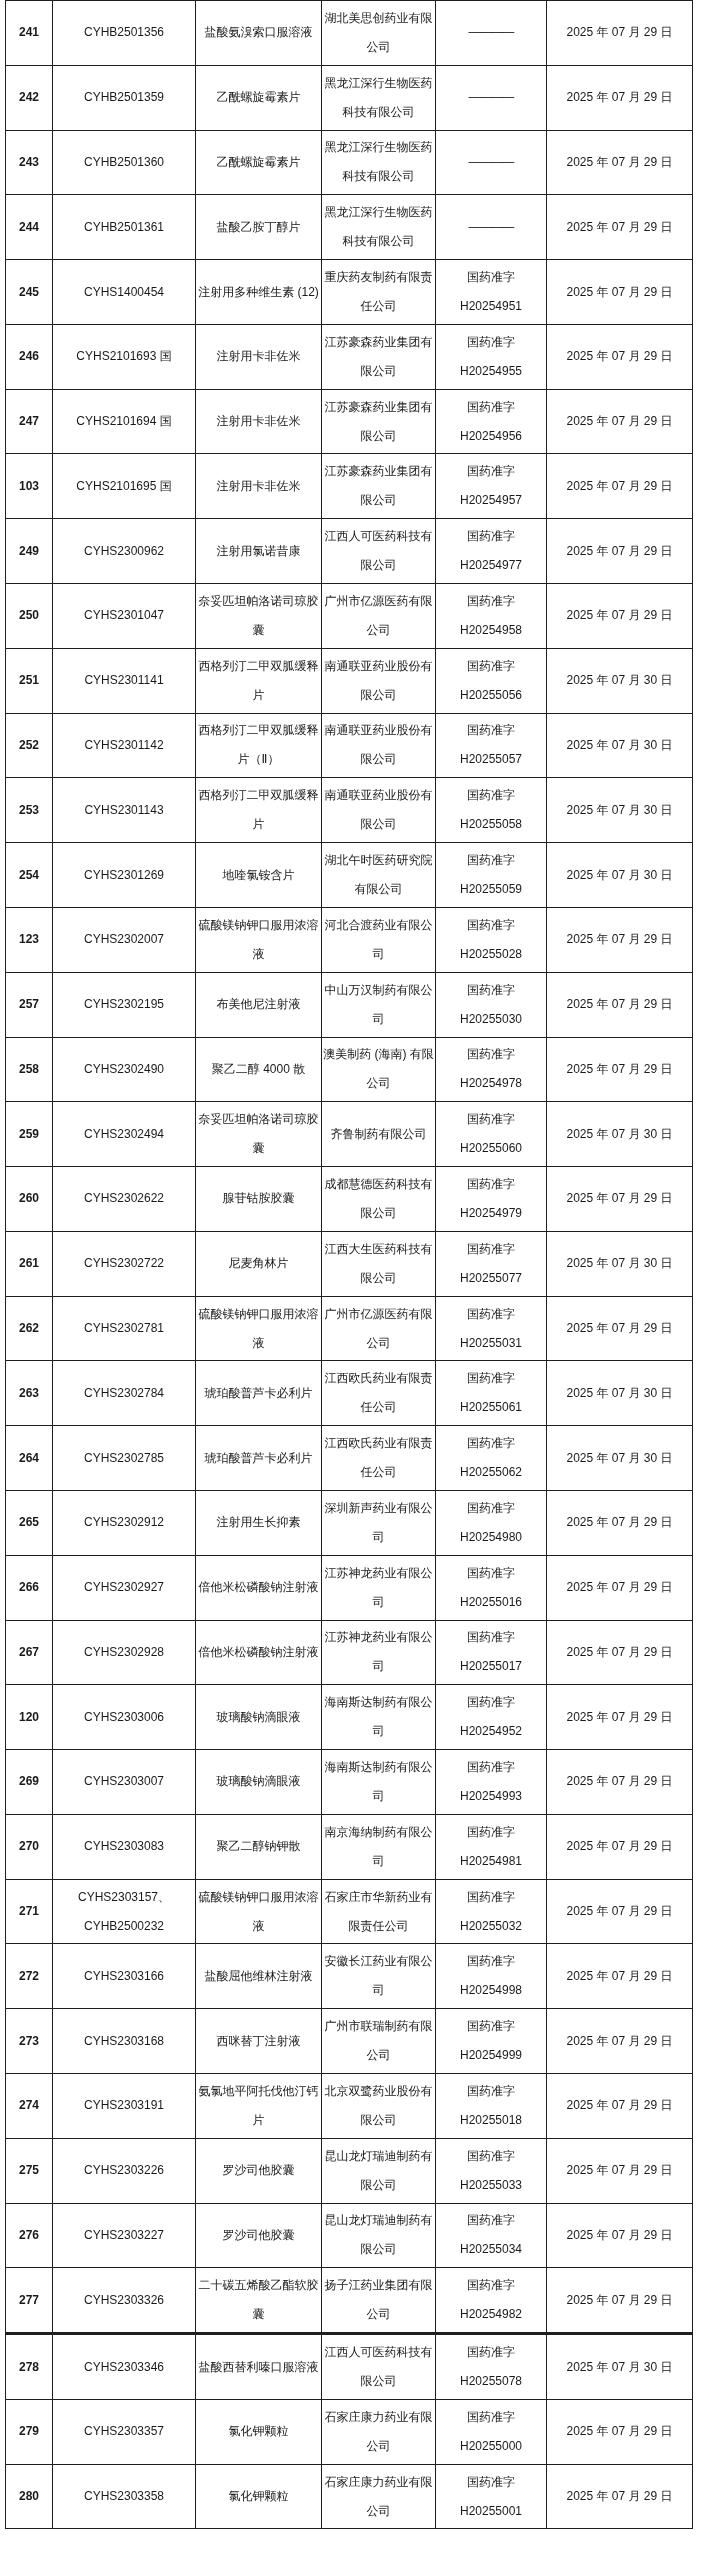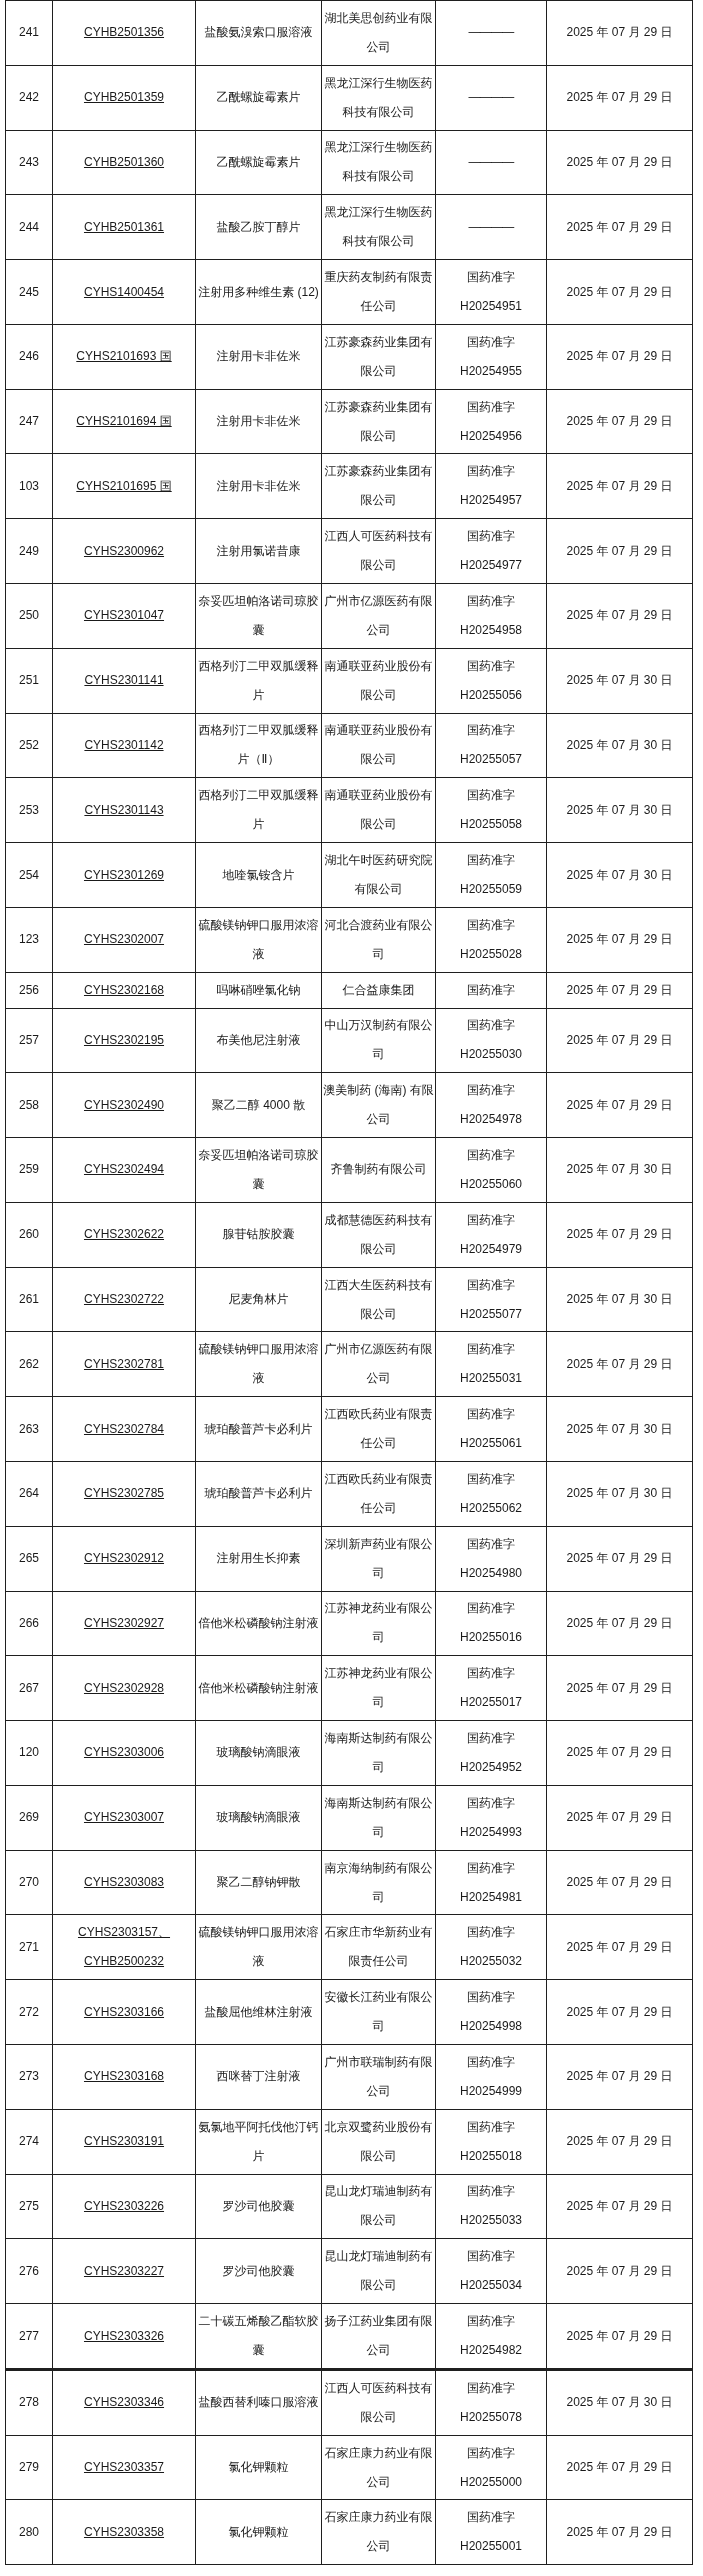--- a/index.html
+++ b/index.html
@@ -25,22 +25,22 @@
     text-align: center;
     vertical-align: middle;
     font-size: 12px;
     line-height: 29px;
     padding: 2.9px 0;
     overflow: hidden;
     word-break: normal;
     overflow-wrap: break-word;
   }
   
-  td.col-no        { padding-left: 2.9px;  padding-right: 2.9px; }
-  td.col-acc       { padding-left: 5.7px;  padding-right: 5.7px; text-decoration: underline; }
+  td.col-no        { padding-left: 2.9px;  padding-right: 2.9px; font-weight: bold; }
+  td.col-acc       { padding-left: 5.7px;  padding-right: 5.7px; }
   td.col-drug      { padding-left: 8.6px; padding-right: 8.6px; }
   td.col-comp      { padding-left: 14.3px; padding-right: 14.3px; margin-left: 28px; }
   td.col-appr      { padding-left: 7.2px; padding-right: 7.2px; }
   td.col-date      { padding-left: 1.4px;  padding-right: 1.4px; white-space: nowrap; margin-top: 25px; }
   tr.page-break td { border-top-width: 3.6px; }
   td.dash-cell     { letter-spacing: -0.7px; }
 </style>
 </head>
 <body>
 
@@ -169,28 +169,20 @@
         </tr>
         <tr>
           <td class="col-no">123</td>
           <td class="col-acc">CYHS2302007</td>
           <td class="col-drug">硫酸镁钠钾口服用浓溶液</td>
           <td class="col-comp">河北合渡药业有限公司</td>
           <td class="col-appr">国药准字H20255028</td>
           <td class="col-date">2025 年 07 月 29 日</td>
         </tr>
         <tr>
-          <td class="col-no">256</td>
-          <td class="col-acc">CYHS2302168</td>
-          <td class="col-drug">吗啉硝唑氯化钠</td>
-          <td class="col-comp">仁合益康集团</td>
-          <td class="col-appr">国药准字</td>
-          <td class="col-date">2025 年 07 月 29 日</td>
-        </tr>
-        <tr>
           <td class="col-no">257</td>
           <td class="col-acc">CYHS2302195</td>
           <td class="col-drug">布美他尼注射液</td>
           <td class="col-comp">中山万汉制药有限公司</td>
           <td class="col-appr">国药准字H20255030</td>
           <td class="col-date">2025 年 07 月 29 日</td>
         </tr>
         <tr>
           <td class="col-no">258</td>
           <td class="col-acc">CYHS2302490</td>

